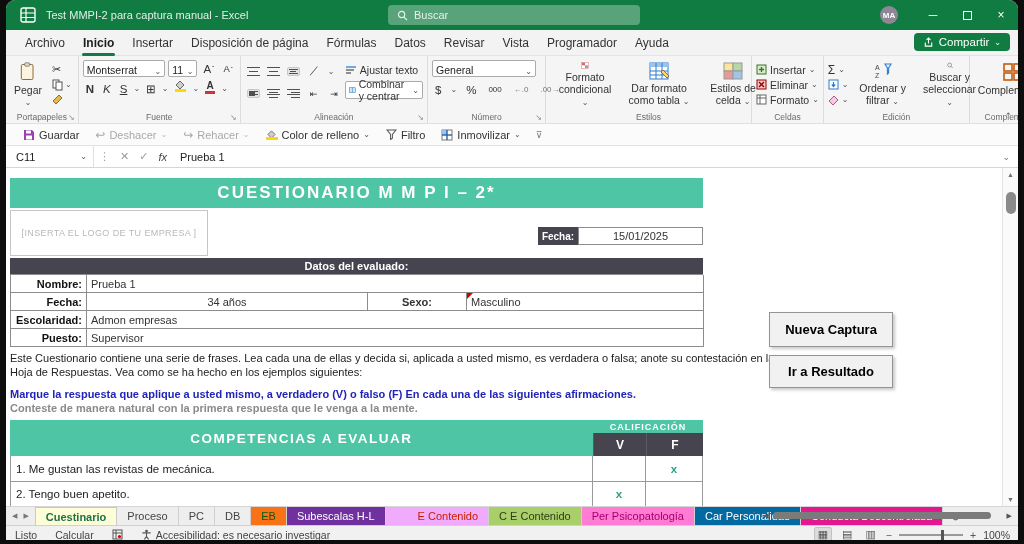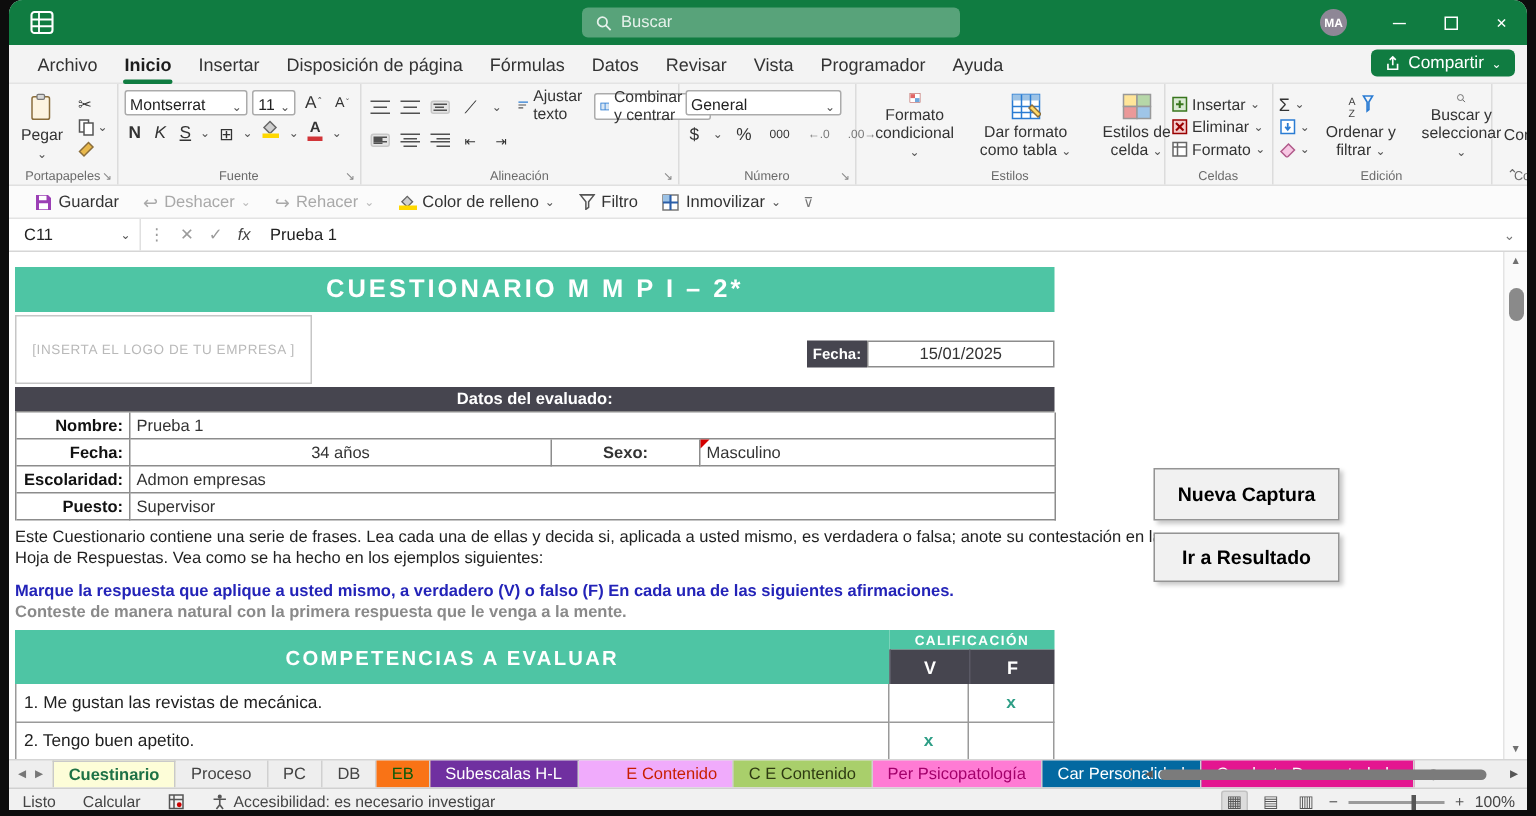--- a/index.html
+++ b/index.html
@@ -117,20 +117,21 @@
 
 <div id="win">
 
   <div id="titlebar">
     <svg id="appicon" viewBox="0 0 16 16">
         <rect x="1" y="1" width="14" height="14" rx="2" fill="none" stroke="#fff" stroke-width="1.4"></rect>
         <line x1="1" y1="6" x2="15" y2="6" stroke="#fff" stroke-width="1.2"></line>
         <line x1="1" y1="10.5" x2="15" y2="10.5" stroke="#fff" stroke-width="1.2"></line>
         <line x1="6" y1="1" x2="6" y2="15" stroke="#fff" stroke-width="1.2"></line>
       </svg>
+    <span id="wintitle">Test MMPI-2 para captura manual  -  Excel</span>
     <div id="searchbox">
       <svg width="11" height="11" viewBox="0 0 12 12">
           <circle cx="5" cy="5" r="3.4" fill="none" stroke="#fff" stroke-width="1.3" opacity=".85"></circle>
           <line x1="7.6" y1="7.6" x2="11" y2="11" stroke="#fff" stroke-width="1.3" opacity=".85"></line>
         </svg>
       <span>Buscar</span>
     </div>
     <div id="tb-right">
       <div id="avatar">MA</div>
       <div class="winctl">─</div>
@@ -272,21 +273,21 @@
           <span class="al r">
               <i></i>
               <i></i>
               <i></i>
               <i></i>
             </span>
           <span class="ib" style="font-size:9px">⇤</span>
           <span class="ib" style="font-size:9px">⇥</span>
         </div>
       </div>
-      <div style="display:flex; flex-direction:row; gap:3px; padding-top:2px">
+      <div style="display:flex; flex-direction:column; gap:3px; padding-top:2px">
         <div class="cellrow">
           <svg width="12" height="10" viewBox="0 0 12 10">
               <line x1="1" y1="2" x2="11" y2="2" stroke="#2b7cd3" stroke-width="1.3"></line>
               <line x1="1" y1="5" x2="9" y2="5" stroke="#555" stroke-width="1.3"></line>
               <line x1="1" y1="8" x2="6" y2="8" stroke="#555" stroke-width="1.3"></line>
             </svg>
           <span>Ajustar texto</span>
         </div>
         <div class="cellrow combob" style="height:18px">
           <svg width="12" height="10" viewBox="0 0 12 10">

